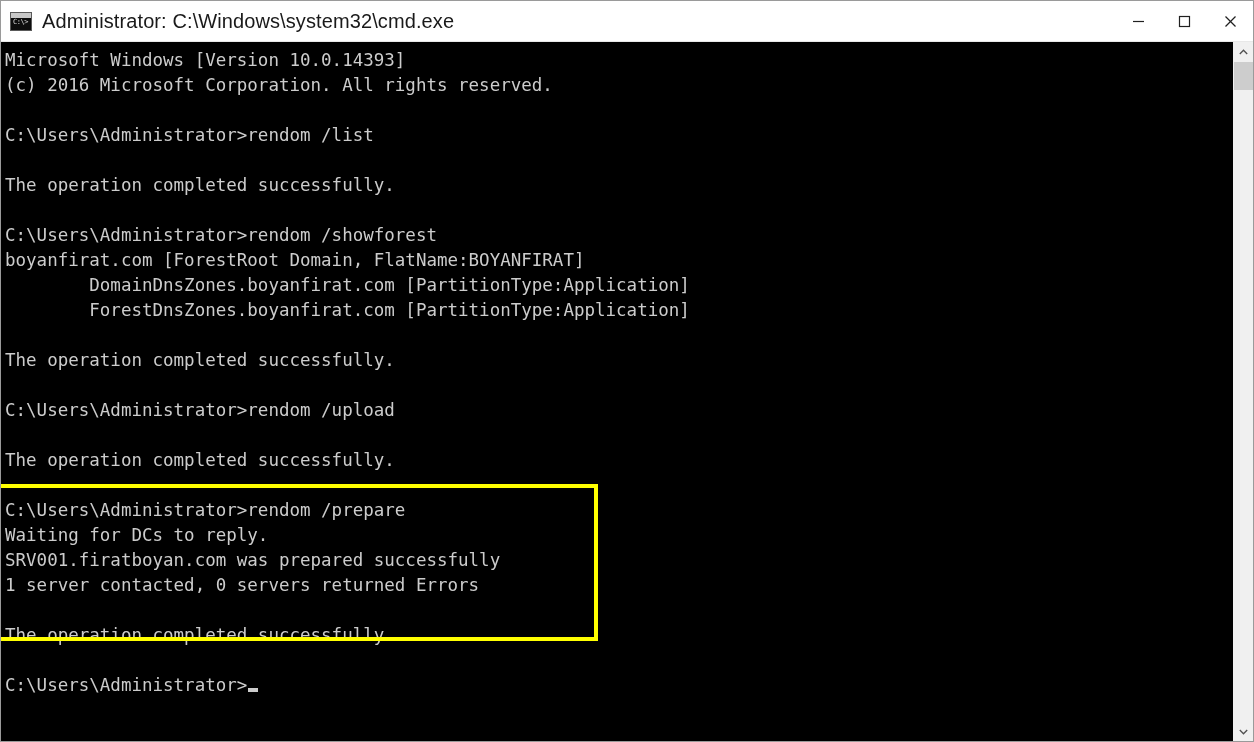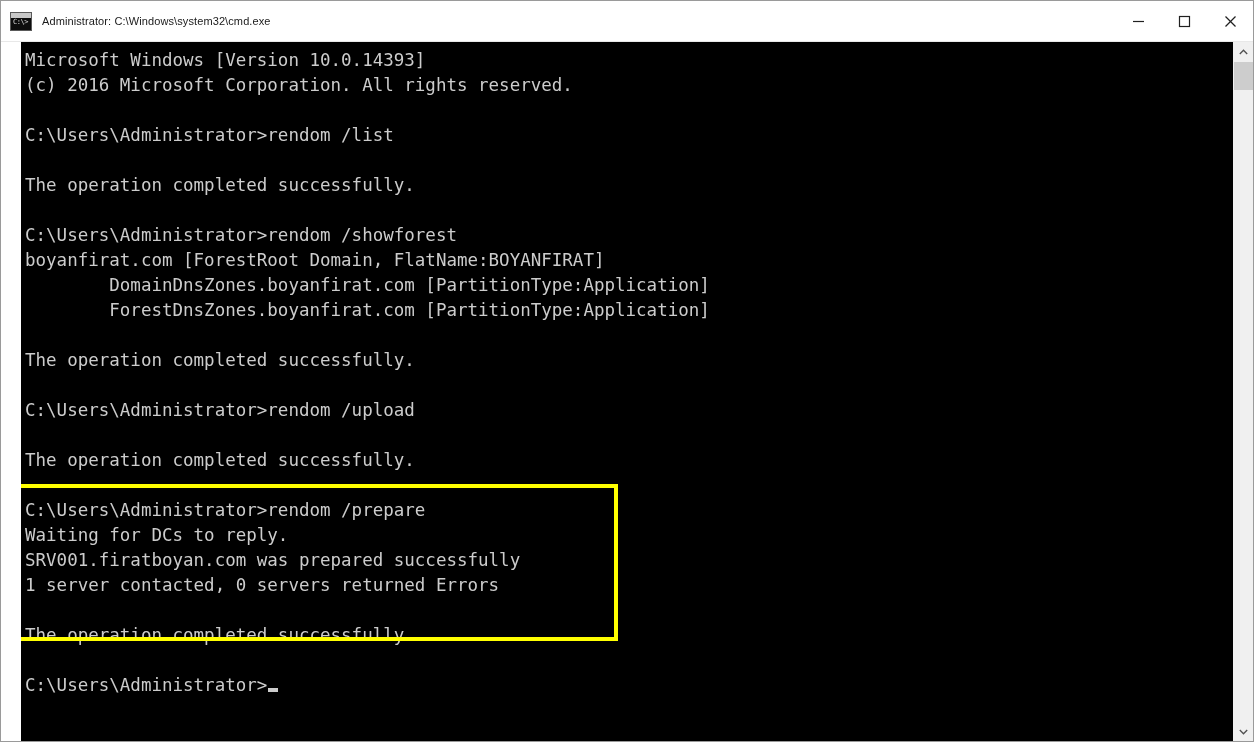--- a/index.html
+++ b/index.html
@@ -57,21 +57,21 @@
     position: absolute;
     left: 2px;
     top: 6px;
     color: #d8d8d8;
     font-family: "DejaVu Sans Mono", monospace;
     font-size: 7px;
     line-height: 7px;
     letter-spacing: -0.5px;
   }
   .title-text {
-    font-size: 11px;
+    font-size: 20px;
     color: #1a1a1a;
     white-space: nowrap;
     letter-spacing: 0.1px;
   }
   .win-controls {
     position: absolute;
     right: 0;
     top: 0;
     height: 40px;
     display: flex;
@@ -86,21 +86,20 @@
   }
   .win-btn svg { display: block; }
 
   
   .body-area {
     flex: 1;
     display: flex;
     position: relative;
     background: #fef9c3;
     overflow: hidden;
-    margin-left: 20px;
   }
   .console {
     position: relative;
     flex: 1;
     background: #000000;
     overflow: hidden;
     padding: 6px 0 0 4px;
     box-sizing: border-box;
   }
   .console-lines {

